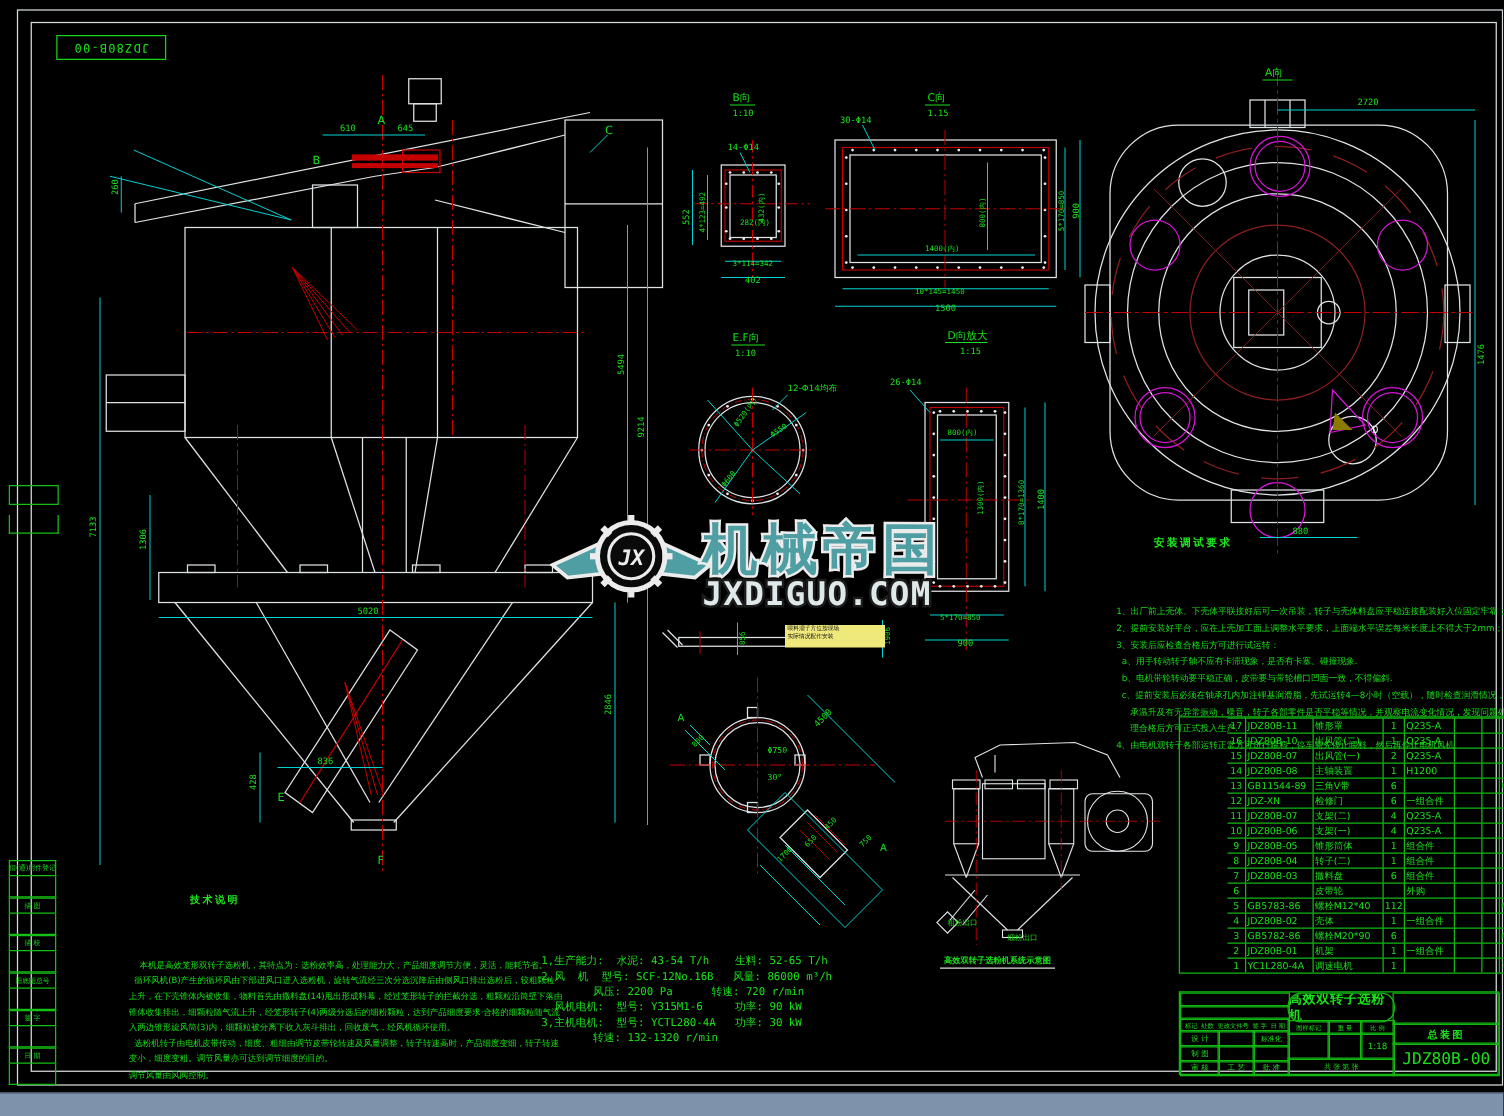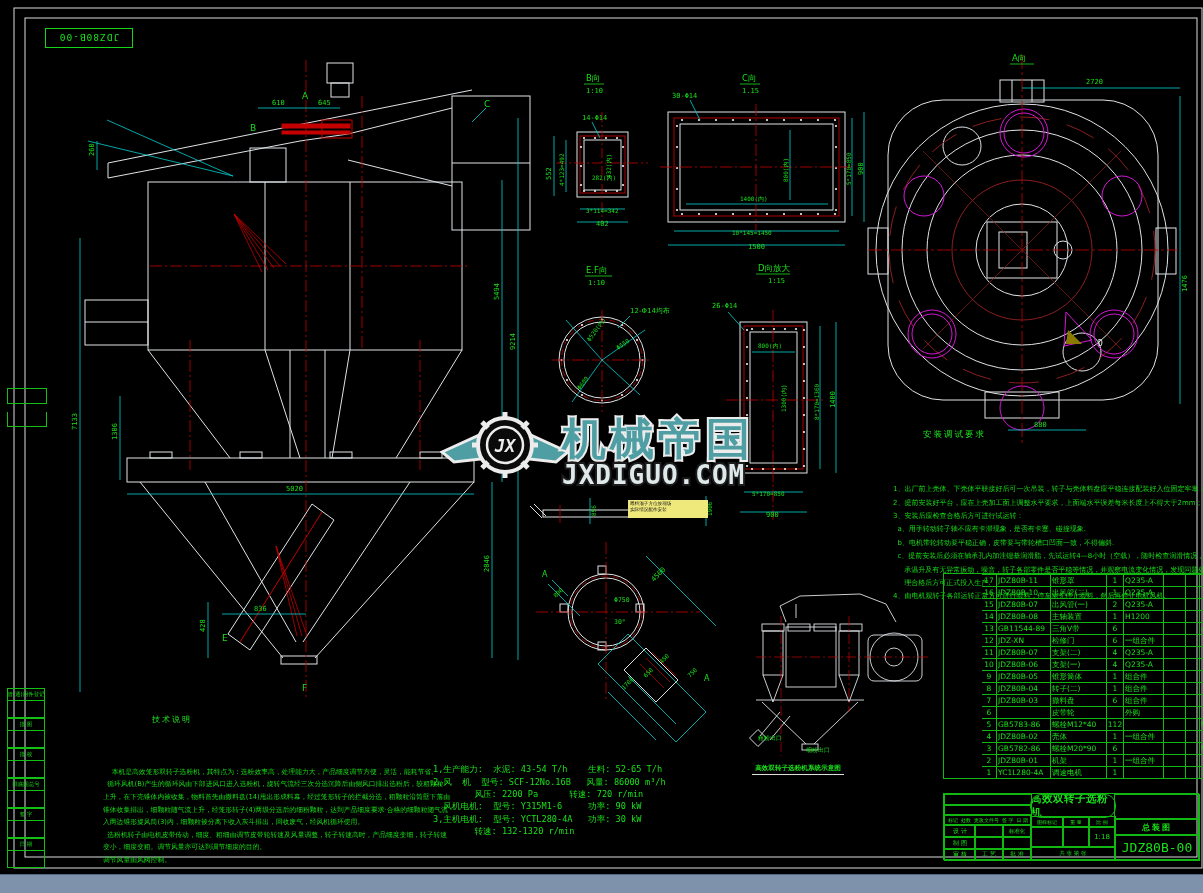--- a/index.html
+++ b/index.html
@@ -5,21 +5,21 @@
   html,body{margin:0;padding:0;background:#000;}
   .screen{position:relative;width:1203px;height:893px;background:#000;overflow:hidden;
     font-family:"DejaVu Sans","Liberation Sans",sans-serif;}
   .abs{position:absolute;}
   svg text{font-family:"DejaVu Sans Mono","Liberation Mono",monospace;}
   svg text.cjk{font-family:"DejaVu Sans","Liberation Sans",sans-serif;}
   .stamp{border:1px solid #17d417;color:#19e019;font-size:9.5px;letter-spacing:1px;
     display:flex;align-items:center;justify-content:center;transform:rotate(180deg);
     font-family:"DejaVu Sans Mono",monospace;}
   .notes{color:#17dd17;font-size:7px;line-height:13.4px;white-space:pre;}
-  .notes-title{color:#1fe81f;font-weight:normal;font-size:8.5px;letter-spacing:2px;text-align:center;}
+  .notes-title{color:#1fe81f;font-weight:bold;font-size:8.5px;letter-spacing:2px;text-align:center;}
   .tech{color:#17dd17;font-size:6.8px;line-height:12.6px;white-space:pre;}
   .specs{color:#1ae01a;font-size:8.6px;line-height:12.4px;white-space:pre;
     font-family:"DejaVu Sans Mono","DejaVu Sans",monospace;}
   .legend{color:#17dd17;font-size:6.6px;line-height:15px;white-space:pre;}
   .caption{color:#1ae01a;font-size:6.6px;border-bottom:1px solid #ddd;padding-bottom:1px;
     text-align:center;font-weight:bold;}
   
   .bom{border:1px solid #12b812;color:#1ae01a;font-size:7.5px;padding-left:38px;}
   .bom-row{display:grid;grid-template-columns:15px 54px 56px 17px 40px 22px 14px 1fr;height:12px;}
   .bom-row>div{border-right:1px solid #12b812;border-top:1px solid #12b812;

